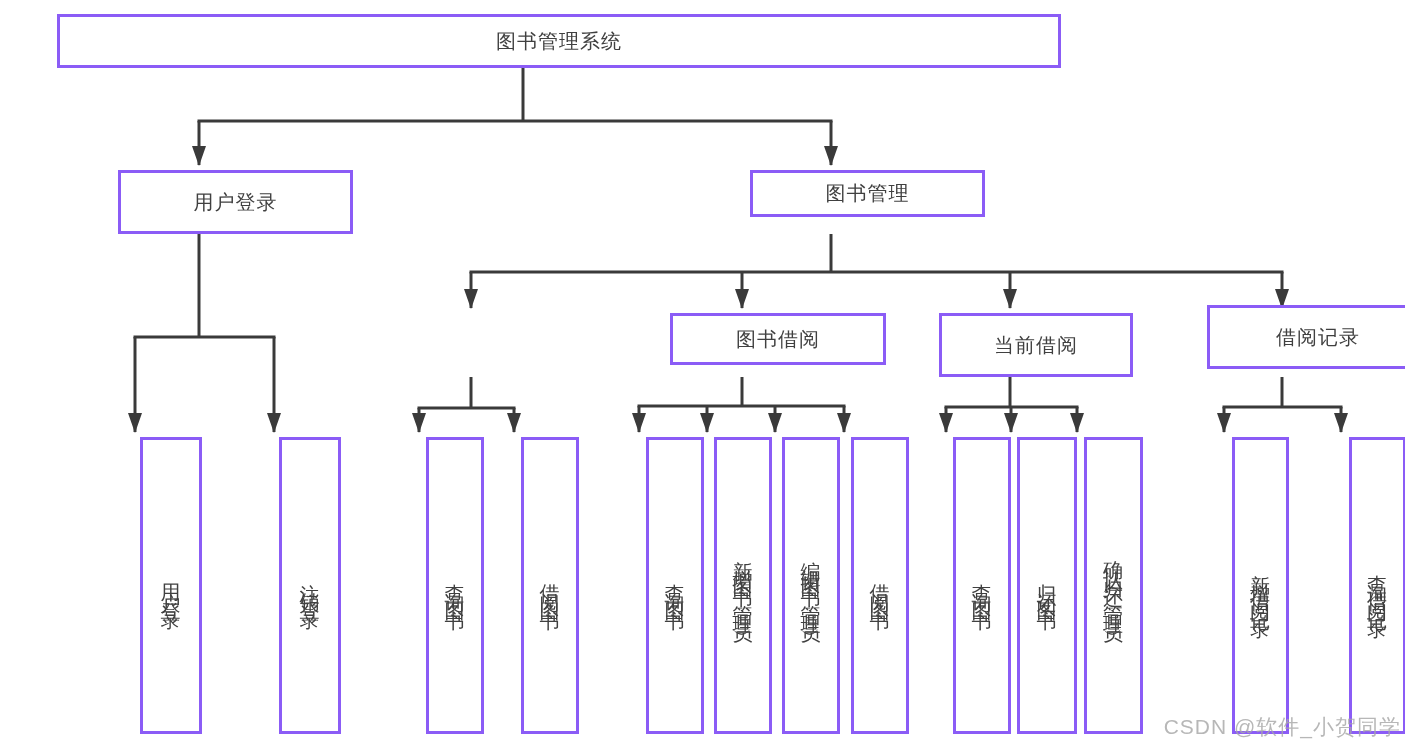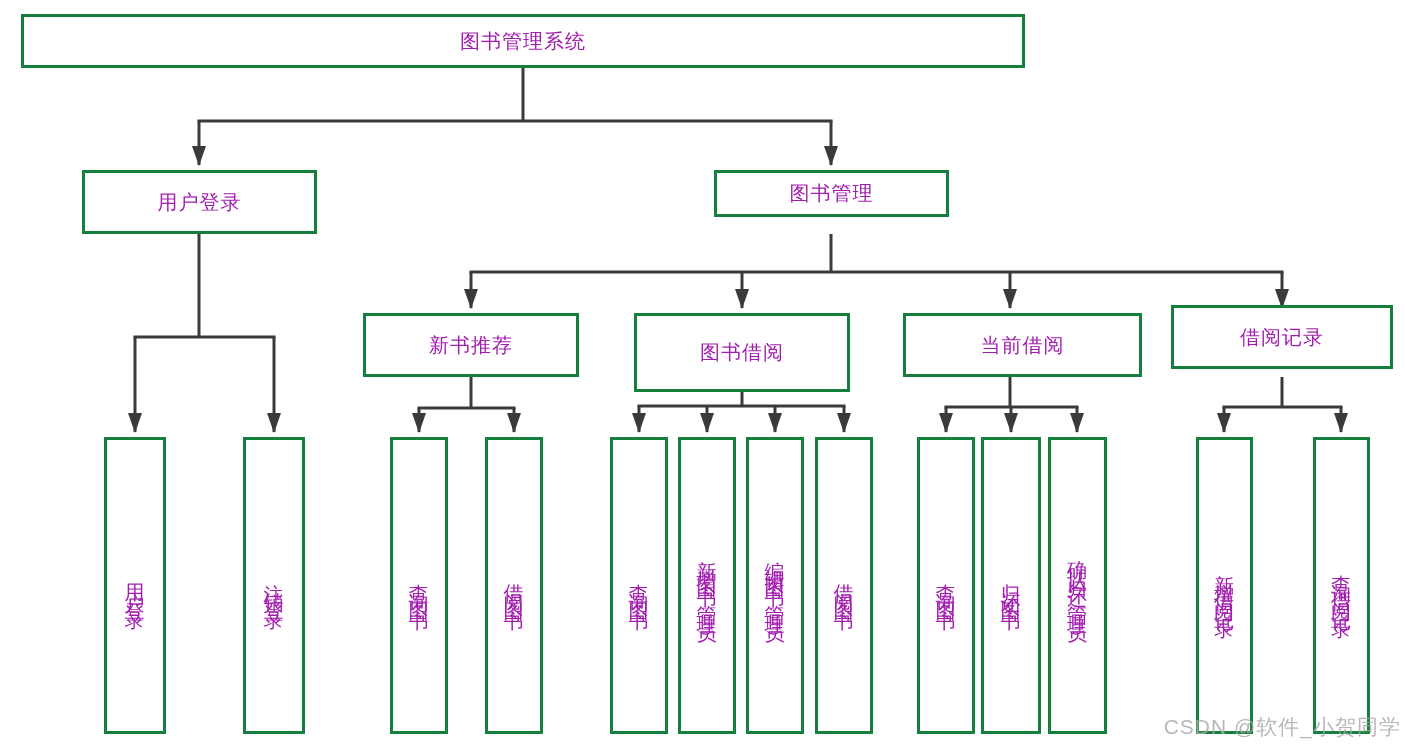--- a/index.html
+++ b/index.html
@@ -4,22 +4,22 @@
 <style>
   html,body { margin:0; padding:0; background:#ffffff; }
   .canvas {
     position:relative; width:1405px; height:747px; background:#ffffff;
     font-family:"Liberation Sans", sans-serif; overflow:hidden;
     color:#333333;
   }
   svg.connectors { position:absolute; left:0; top:0; }
   .box {
     position:absolute; box-sizing:border-box; background:#ffffff;
-    border:3px solid #15803d; display:flex; align-items:center; justify-content:center;
-    font-size:20px; color:#a21caf; letter-spacing:1px; text-align:center;
+    border:3px solid #8b5cf6; display:flex; align-items:center; justify-content:center;
+    font-size:20px; color:#404040; letter-spacing:1px; text-align:center;margin-left:36px;
   }
   .leaf span {
     writing-mode:vertical-rl; text-orientation:mixed;
     letter-spacing:9px; line-height:1; font-size:20px;
   }
   .watermark {
     position:absolute; right:4px; bottom:6px; font-size:21px;
     color:#a8a8a8; opacity:0.82; letter-spacing:1px; white-space:nowrap;margin-top:11px;
   }
 </style>
@@ -82,27 +82,24 @@
     <span>图书管理系统</span>
   </div>
 
   <div class="box" style="left:82px; top:170px; width:235px; height:64px;">
     <span>用户登录</span>
   </div>
   <div class="box" style="left:714px; top:170px; width:235px; height:47px;">
     <span>图书管理</span>
   </div>
 
-  <div class="box" style="left:363px; top:313px; width:216px; height:64px;">
-    <span>新书推荐</span>
-  </div>
-  <div class="box" style="left:634px; top:313px; width:216px; height:79px;font-family:Liberation Mono, monospace;">
+  <div class="box" style="left:634px; top:313px; width:216px; height:52px;font-family:Liberation Mono, monospace;">
     <span>图书借阅</span>
   </div>
-  <div class="box" style="left:903px; top:313px; width:239px; height:64px;">
+  <div class="box" style="left:903px; top:313px; width:194px; height:64px;">
     <span>当前借阅</span>
   </div>
   <div class="box" style="left:1171px; top:305px; width:222px; height:64px;">
     <span>借阅记录</span>
   </div>
 
   <div class="box leaf" style="left:104px; top:437px; width:62px; height:297px;">
     <span>用户登录</span>
   </div>
   <div class="box leaf" style="left:243px; top:437px; width:62px; height:297px;">

